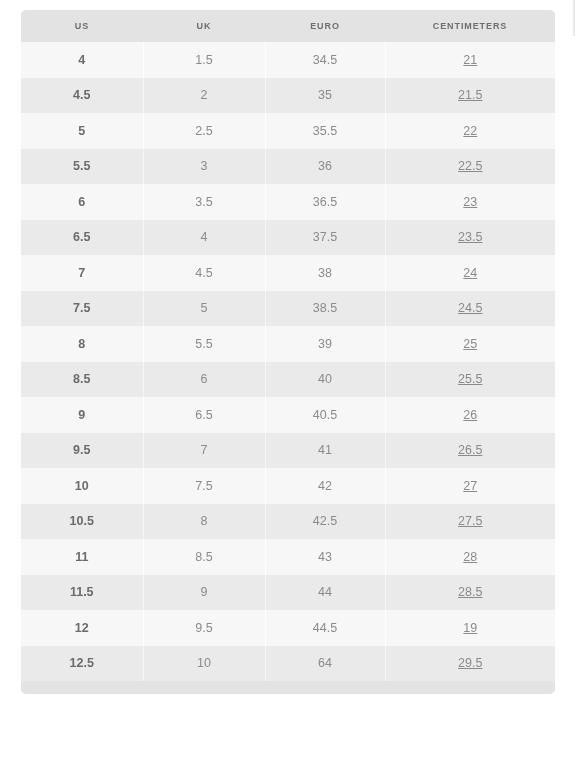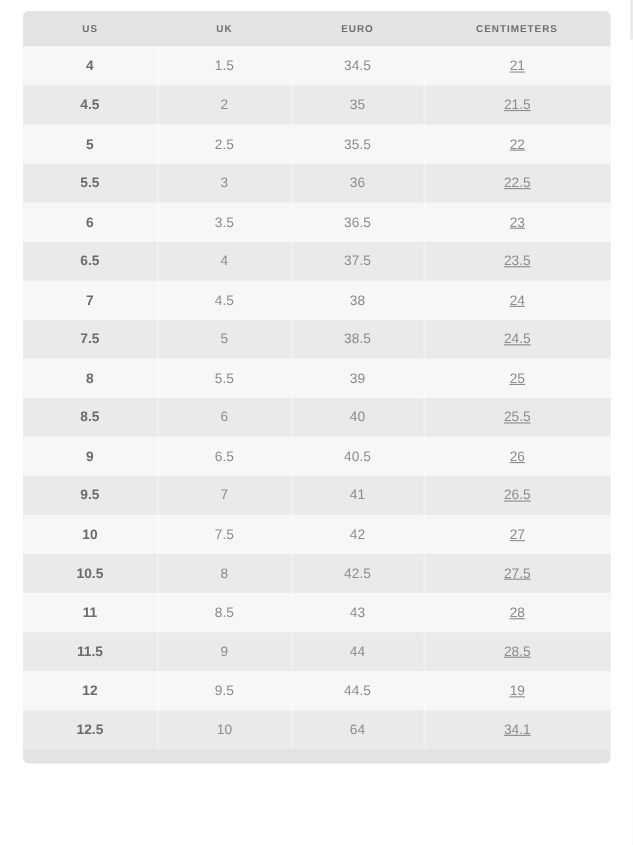--- a/index.html
+++ b/index.html
@@ -220,19 +220,19 @@
           <tr class="row-odd">
             <td class="us-cell">12</td>
             <td>9.5</td>
             <td>44.5</td>
             <td>19</td>
           </tr>
           <tr class="row-even">
             <td class="us-cell">12.5</td>
             <td>10</td>
             <td>64</td>
-            <td>34.1</td>
+            <td>29.5</td>
           </tr>
         </tbody>
     </table>
   </div>
 
 </div>
 
 </body></html>

